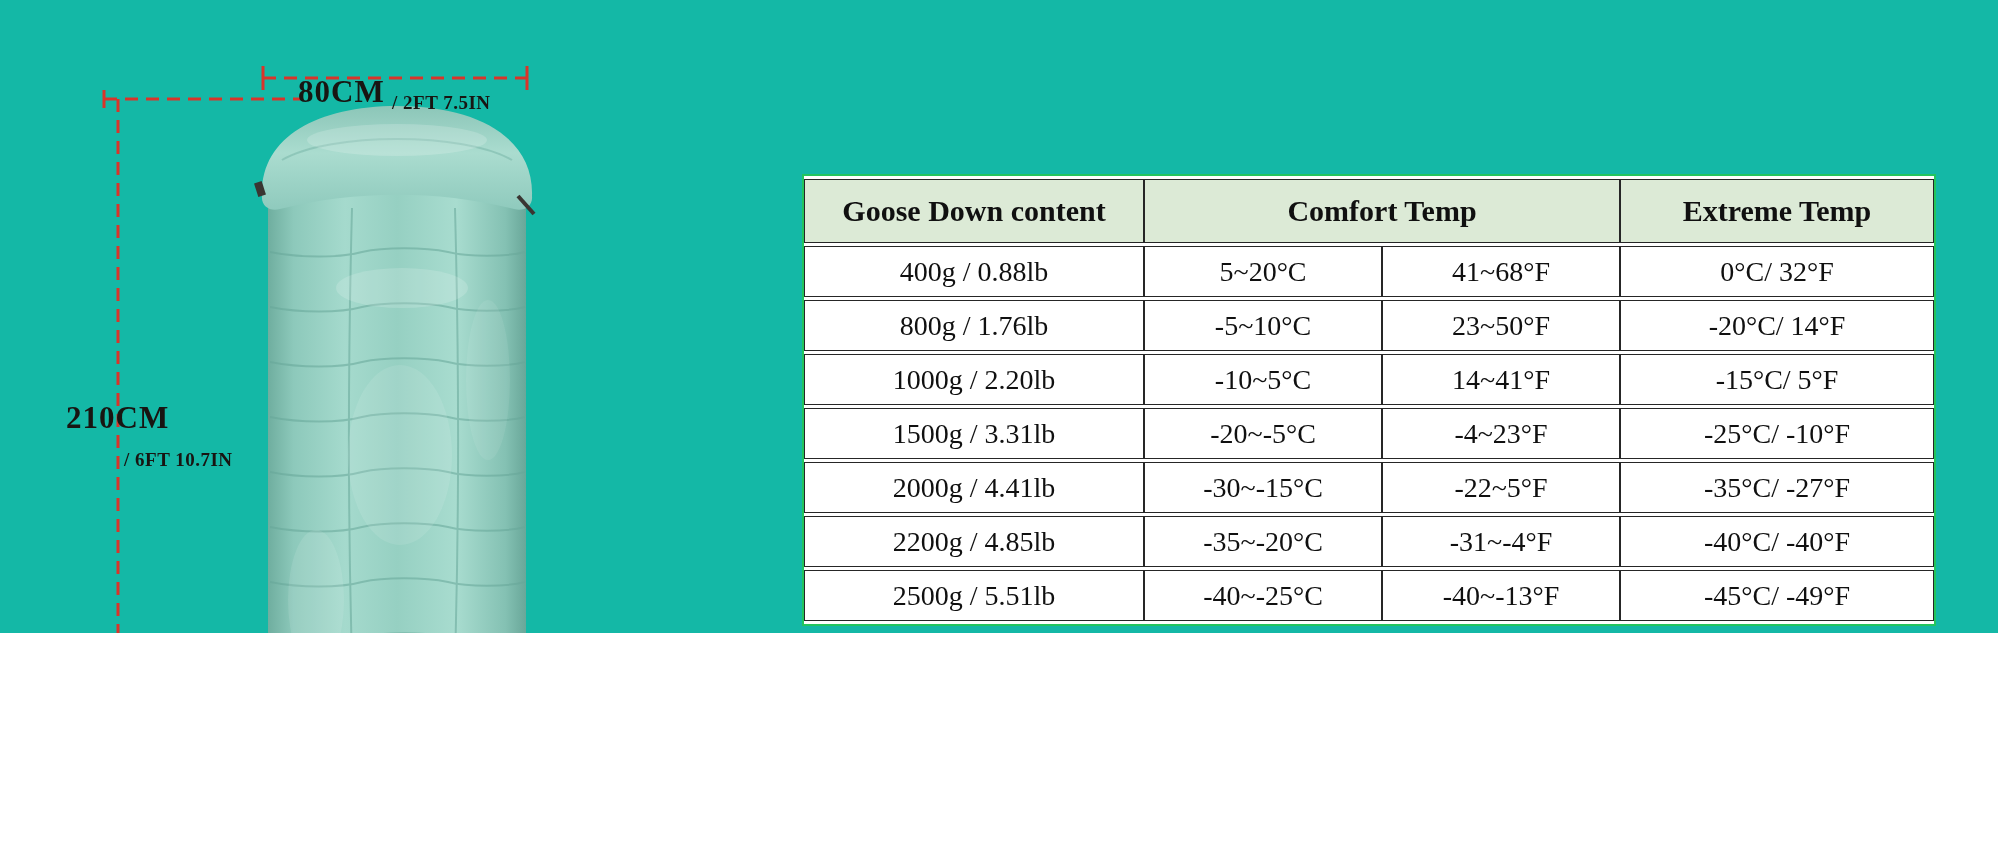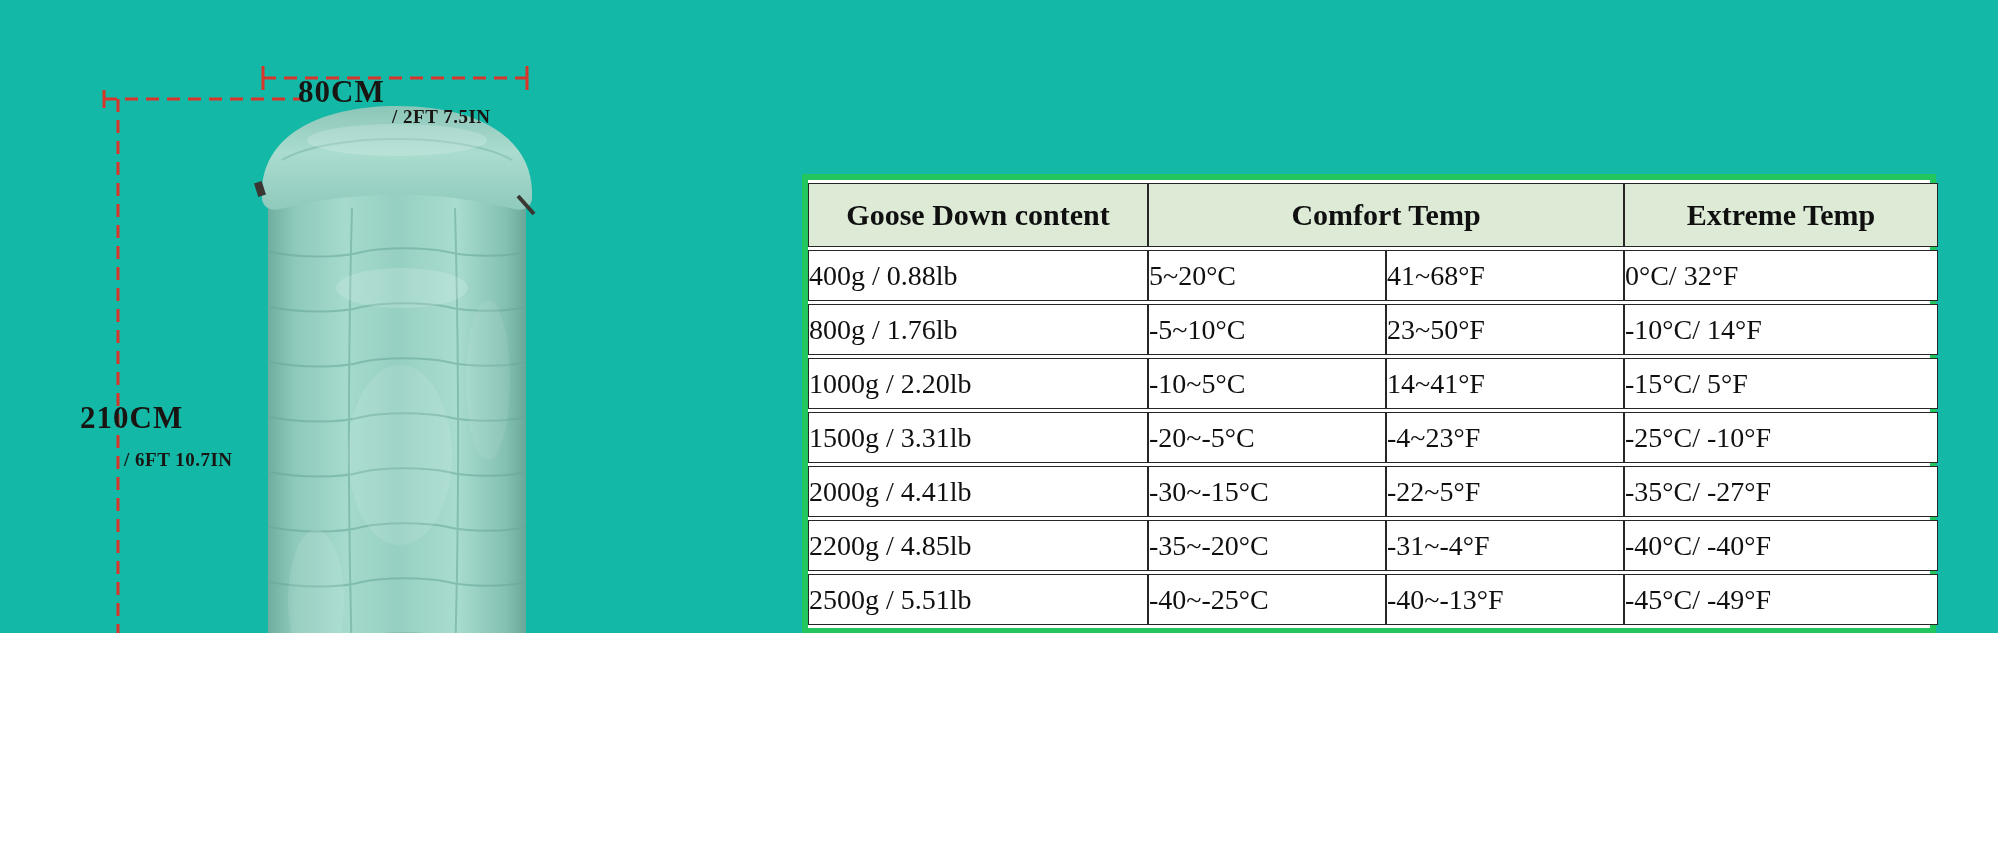--- a/index.html
+++ b/index.html
@@ -9,43 +9,43 @@
   }
 
   
   .figure { position:absolute; left:0; top:0; width:620px; height:850px; }
   .figure svg { position:absolute; left:0; top:0; }
 
   .dim-label { position:absolute; color:#181512; font-weight:bold; white-space:nowrap; }
   .dim-big   { font-size:31px; letter-spacing:1px; }
   .dim-small { font-size:19px; letter-spacing:0.5px; }
   .w-cm  { left:298px; top:74px; }
-  .w-ft  { left:392px; top:106px; }
-  .h-cm  { left:80px;  top:400px;text-align:right; }
+  .w-ft  { left:392px; top:92px; }
+  .h-cm  { left:66px;  top:400px;text-align:right; }
   .h-ft  { left:124px; top:437px;margin-top:12px; }
 
   
   .spec-wrap {
     position:absolute; left:802px; top:174px; width:1134px;
-    border:6px solid #22c55e; background:#ffffff; box-sizing:border-box;
+    border:2px solid #22c55e; background:#ffffff; box-sizing:border-box;
   }
   table.spec {
     width:100%; table-layout:fixed;
     border-collapse:separate; border-spacing:0 3px;
     color:#101010;
   }
   table.spec th {
     background:#dcead6; border:1.5px solid #262626;
     font-size:30px; font-weight:bold; height:62px;
     text-align:center; vertical-align:middle; padding:0;
   }
   table.spec td {
     background:#ffffff; border:1.5px solid #262626;
     font-size:28px; font-weight:normal; height:49px;
-    text-align:left; vertical-align:middle; padding:0;
+    text-align:center; vertical-align:middle; padding:0;
   }
 </style>
 </head>
 <body>
 
 <div class="stage">
 
   <div class="figure">
     <svg width="620" height="850" viewBox="0 0 620 850">
       <defs>
@@ -152,21 +152,21 @@
           <tr>
             <td>400g / 0.88lb</td>
             <td>5~20°C</td>
             <td>41~68°F</td>
             <td>0°C/ 32°F</td>
           </tr>
           <tr>
             <td>800g / 1.76lb</td>
             <td>-5~10°C</td>
             <td>23~50°F</td>
-            <td>-10°C/ 14°F</td>
+            <td>-20°C/ 14°F</td>
           </tr>
           <tr>
             <td>1000g / 2.20lb</td>
             <td>-10~5°C</td>
             <td>14~41°F</td>
             <td>-15°C/ 5°F</td>
           </tr>
           <tr>
             <td>1500g / 3.31lb</td>
             <td>-20~-5°C</td>

